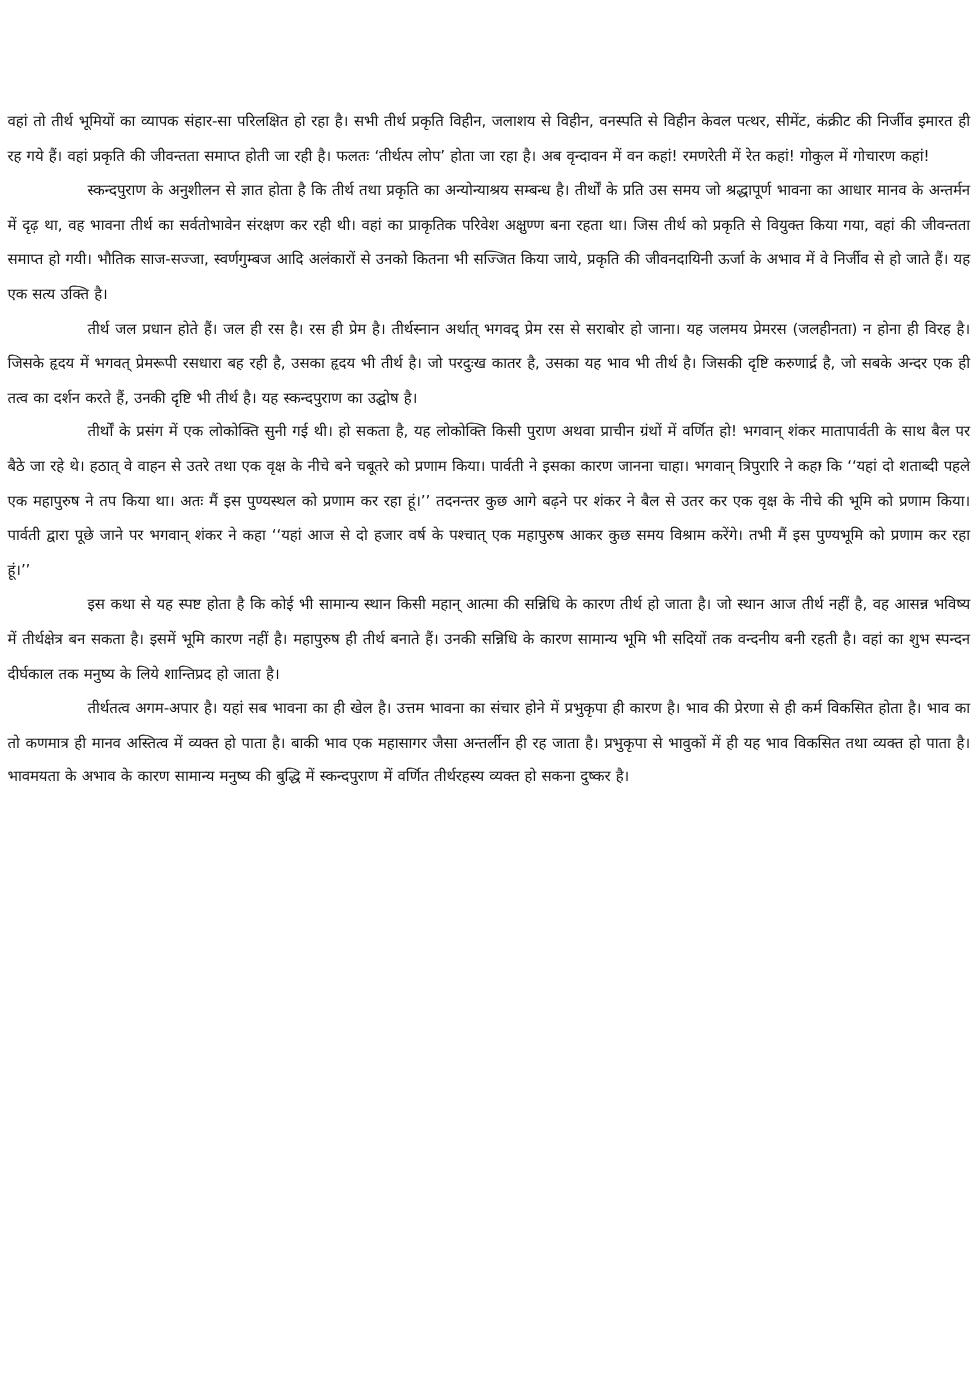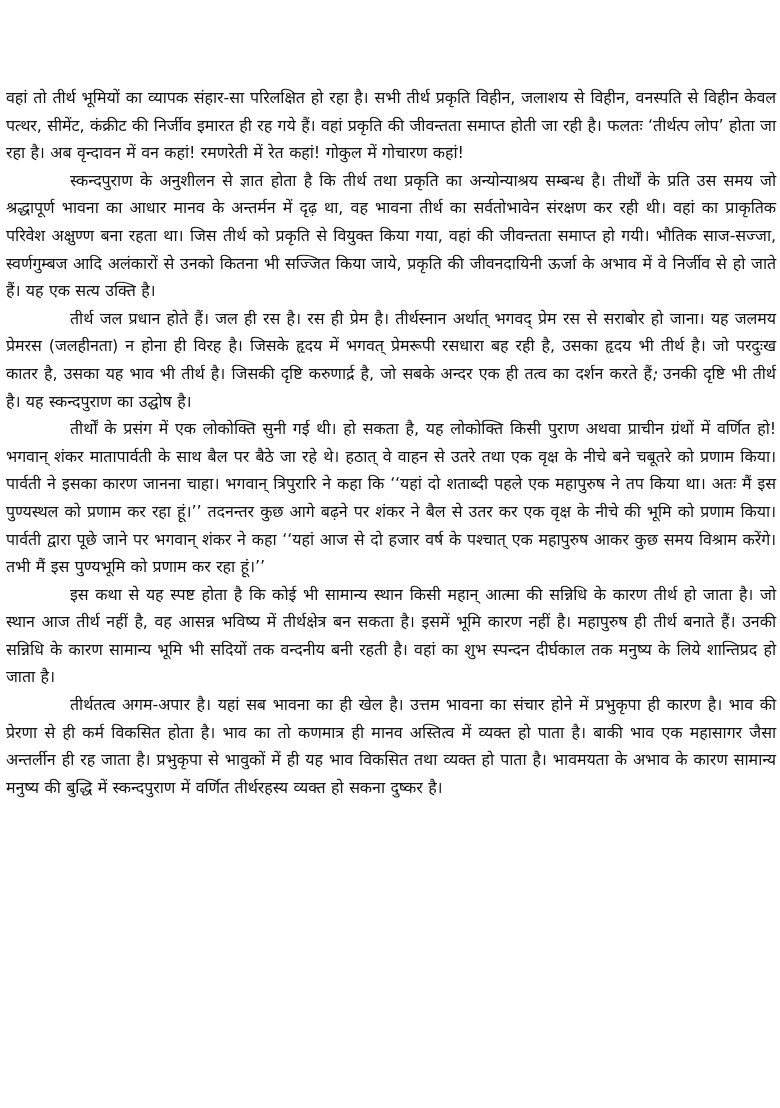--- a/index.html
+++ b/index.html
@@ -16,21 +16,21 @@
     color: #141414;
   }
   .page {
     position: absolute;
     left: 6px;
     top: 84px;
     width: 770px;
   }
   .para {
     margin: 0;
-    font-size: 16px;
+    font-size: 12px;
     line-height: 27.6px;
     text-align: justify;
     word-spacing: 0.5px;
     letter-spacing: -0.1px;
   }
   .para.indent {
     text-indent: 64px;
   }
   .speck {
     position: absolute;

